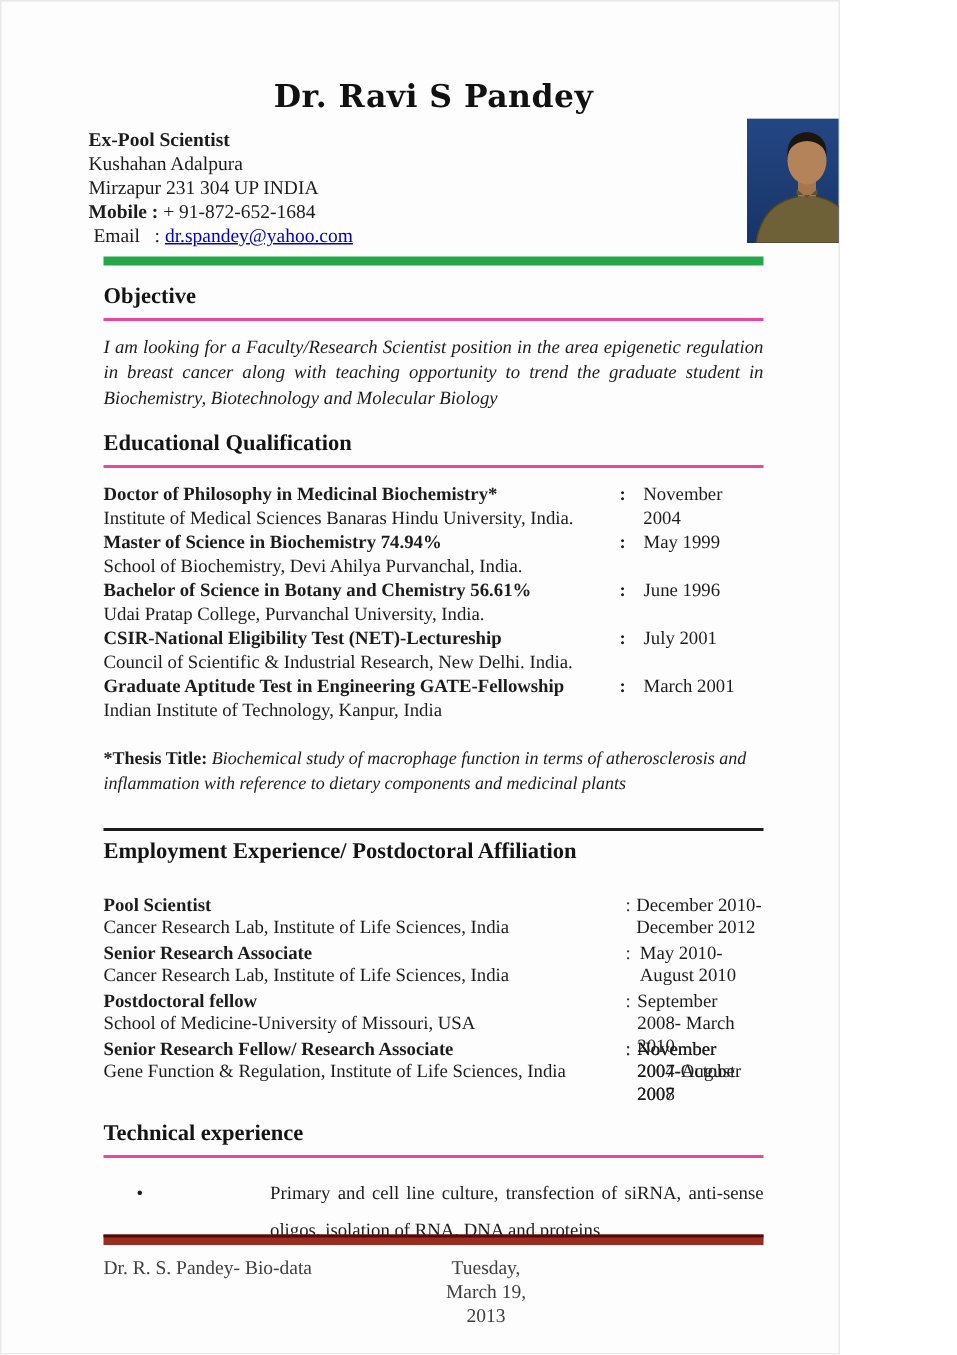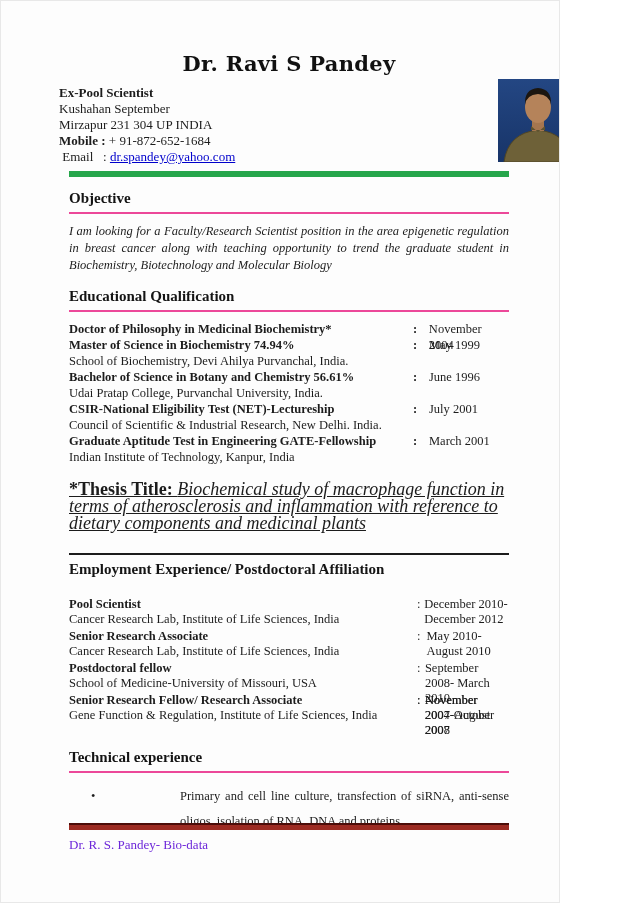--- a/index.html
+++ b/index.html
@@ -73,24 +73,23 @@
   .entry .l1 { font-weight:bold; max-width:344px; }
   .entry .l2 { max-width:344px; }
   .date-col { position:absolute; top:0; display:flex; }
   .edu-date { left:344px; }
   .edu-date .colon { font-weight:bold; width:16px; }
   .emp-date { left:348px; }
   .emp-date .colon { width:14px; color:#333; }
 
   .thesis {
     margin-top:16px;
-    font-size:18px;
+    font-size:12px;
     line-height:17px;
     max-width:474px;
-    text-decoration:underline;
   }
   .thesis .t-label { font-weight:bold; }
   .thesis .t-text { font-style:italic; }
 
   .sec-employment {
     margin-top:21px;
     border-top:2px solid #1c1c1c;
     padding-top:6px;
   }
   .emp-list { margin-top:14px; font-size:12.5px; line-height:15px; }
@@ -113,21 +112,21 @@
   .footer-bar {
     height:5px;
     background:#9c2b22;
     border-top:2px solid #4c0d09;
   }
   .footer-row {
     margin-top:7px;
     display:grid;
     grid-template-columns:220px 1fr 150px;
     font-size:13px;
-    color:#6d28d9;
+    color:#404040;
   }
   .footer-center { text-align:center; }
   .footer-right { padding-left:75px; }
 </style>
 </head>
 <body>
 
 <div class="page">
 
   <div class="photo-frame">
@@ -148,21 +147,21 @@
       <path d="M33,47 L40,53 L47,47 L47,51 L33,51 Z" fill="#5d5230"></path>
     </svg>
   </div>
 
   <div class="content">
 
     <div class="doc-title">Dr. Ravi S Pandey</div>
 
     <div class="contact">
       <div class="bold">Ex-Pool Scientist</div>
-      <div>Kushahan September</div>
+      <div>Kushahan Adalpura</div>
       <div>Mirzapur 231 304 UP INDIA</div>
       <div>
         <span class="bold pre">Mobile : </span><span>+ 91-872-652-1684</span>
       </div>
       <div>
         <span class="pre"> Email   : </span><span class="email-link">dr.spandey@yahoo.com</span>
       </div>
     </div>
 
     <div class="green-bar"></div>
@@ -171,20 +170,21 @@
       <div class="sec-h underlined">Objective</div>
       <div class="obj-text">I am looking for a Faculty/Research Scientist position in the area epigenetic regulation in breast cancer along with teaching opportunity to trend the graduate student in Biochemistry, Biotechnology and Molecular Biology</div>
     </div>
 
     <div class="sec sec-education">
       <div class="sec-h underlined">Educational Qualification</div>
       <div class="edu-list">
 
         <div class="entry">
           <div class="l1">Doctor of Philosophy in Medicinal Biochemistry*</div>
+          <div class="l2">Institute of Medical Sciences Banaras Hindu University, India.</div>
           <div class="date-col edu-date">
             <span class="colon">:</span>
             <span>November 2004</span>
           </div>
         </div>
 
         <div class="entry">
           <div class="l1">Master of Science in Biochemistry 74.94%</div>
           <div class="l2">School of Biochemistry, Devi Ahilya Purvanchal, India.</div>
           <div class="date-col edu-date">
@@ -284,16 +284,17 @@
         <span class="bullet-text">Primary and cell line culture, transfection of siRNA, anti-sense oligos, isolation of RNA, DNA and proteins</span>
       </div>
     </div>
 
   </div>
 
   <div class="footer">
     <div class="footer-bar"></div>
     <div class="footer-row">
       <span>Dr. R. S. Pandey- Bio-data</span>
+      <span class="footer-center">Tuesday, March 19, 2013</span>
     </div>
   </div>
 
 </div>
 
 </body></html>

